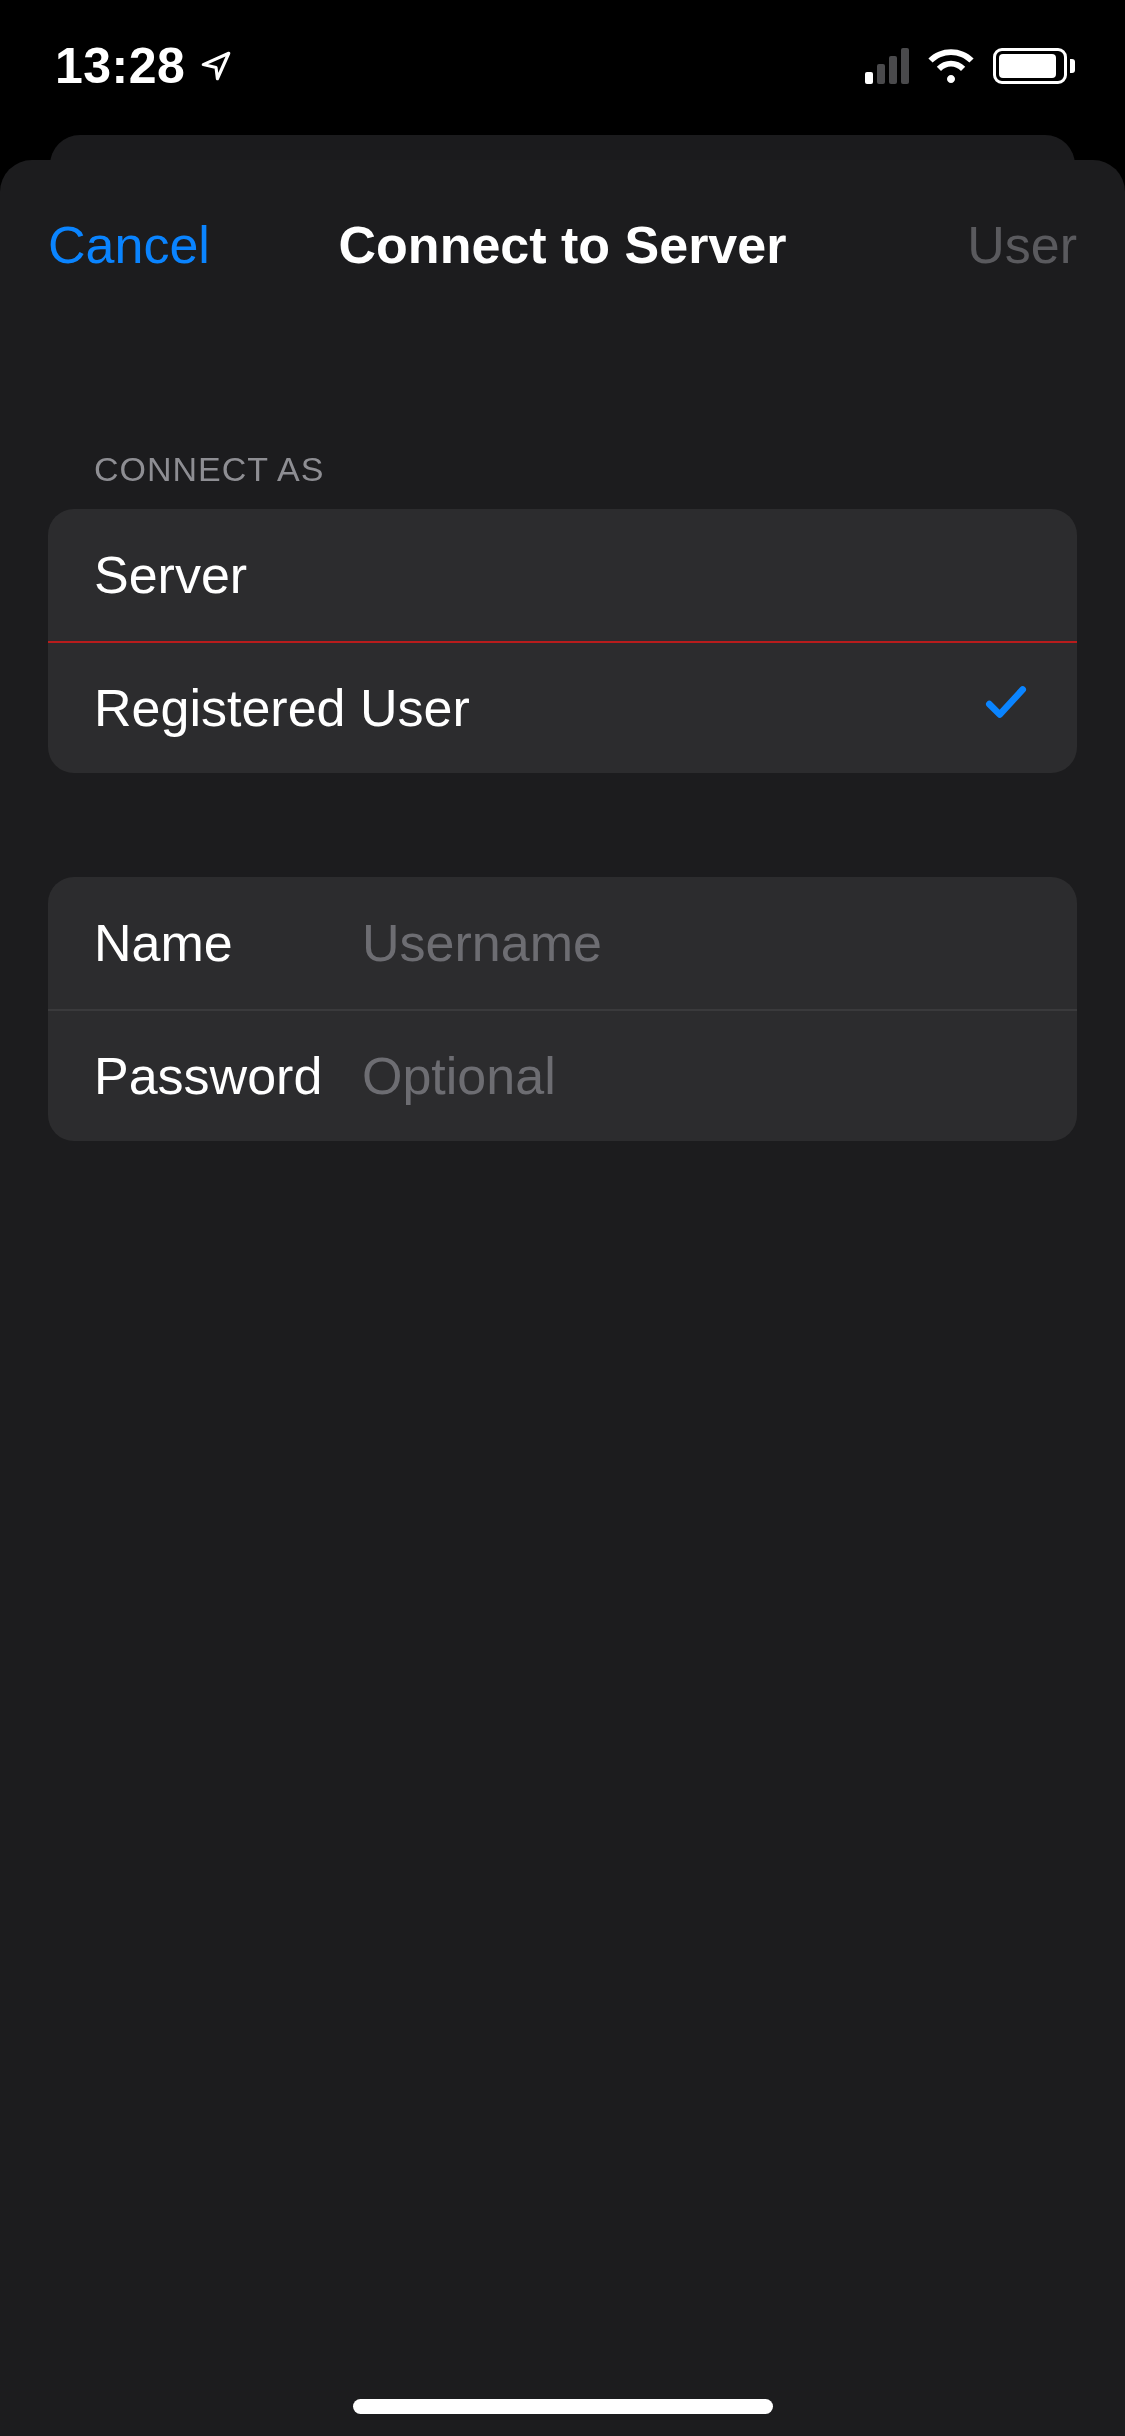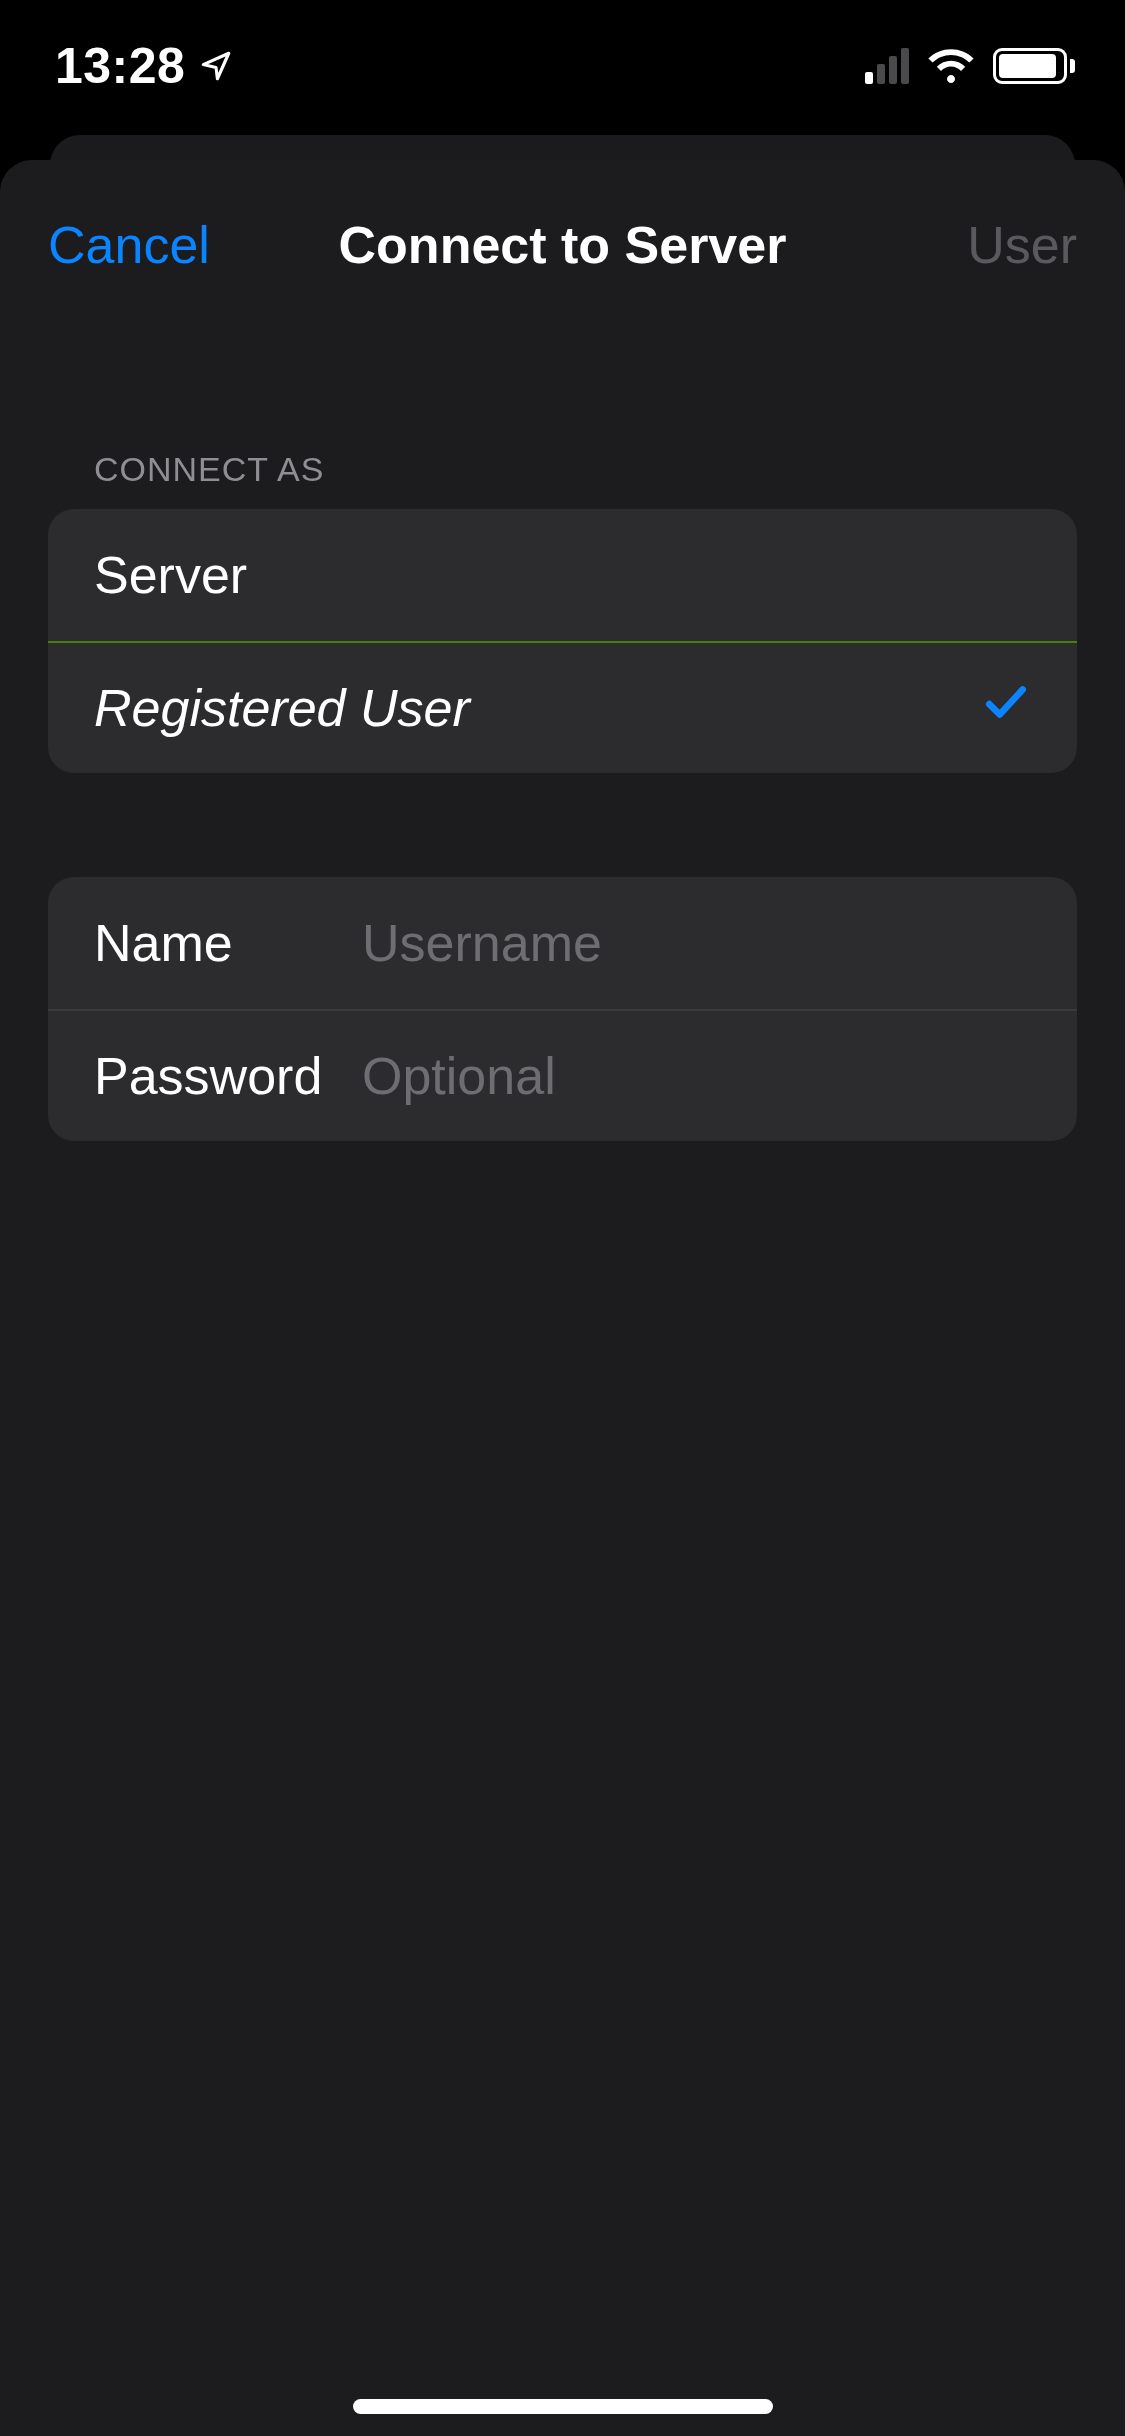--- a/index.html
+++ b/index.html
@@ -160,22 +160,21 @@
   .row {
     min-height: 132px;
     display: flex;
     align-items: center;
     padding: 0 46px;
     position: relative;
     color: #ffffff;
     font-size: 52px;
   }
   .row + .row {
-    border-top: 2px solid #4d7c0f;
-    font-style: italic;
+    border-top: 2px solid #b91c1c;
   }
   .row .label {
     color: #ffffff;
   }
   .row .check {
     margin-left: auto;
     color: #0a84ff;
   }
 
   .field-row {

